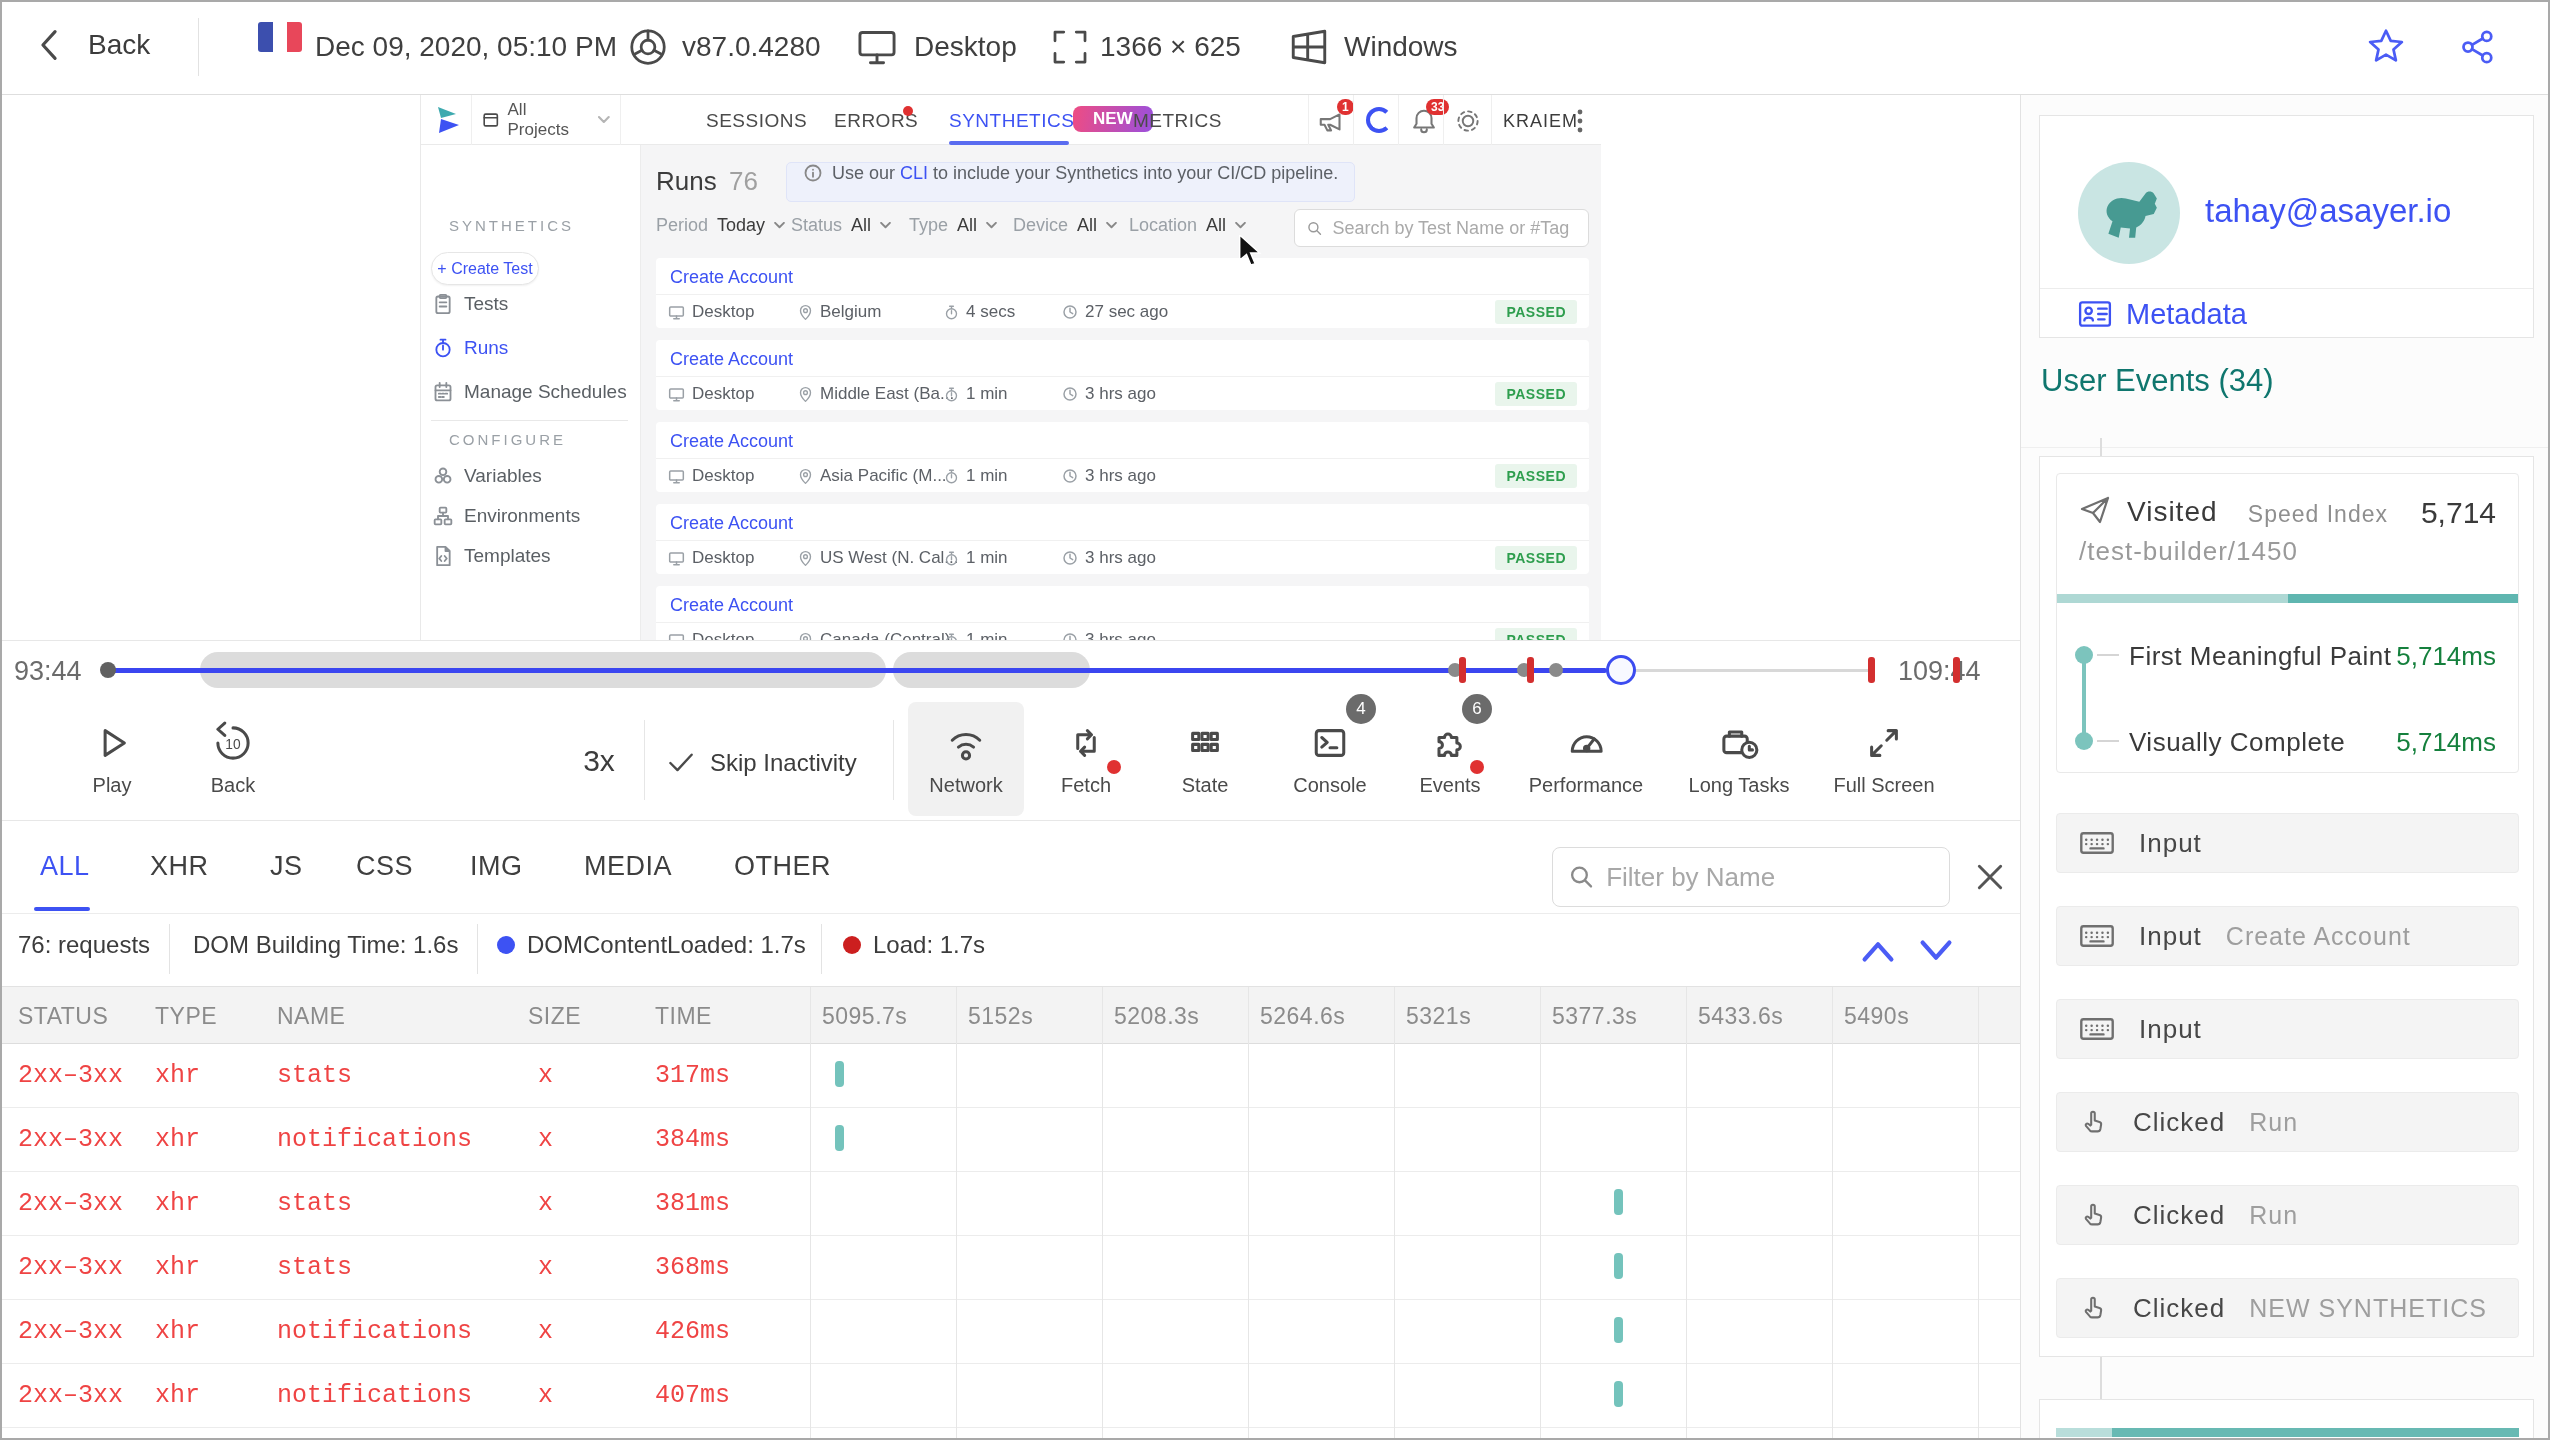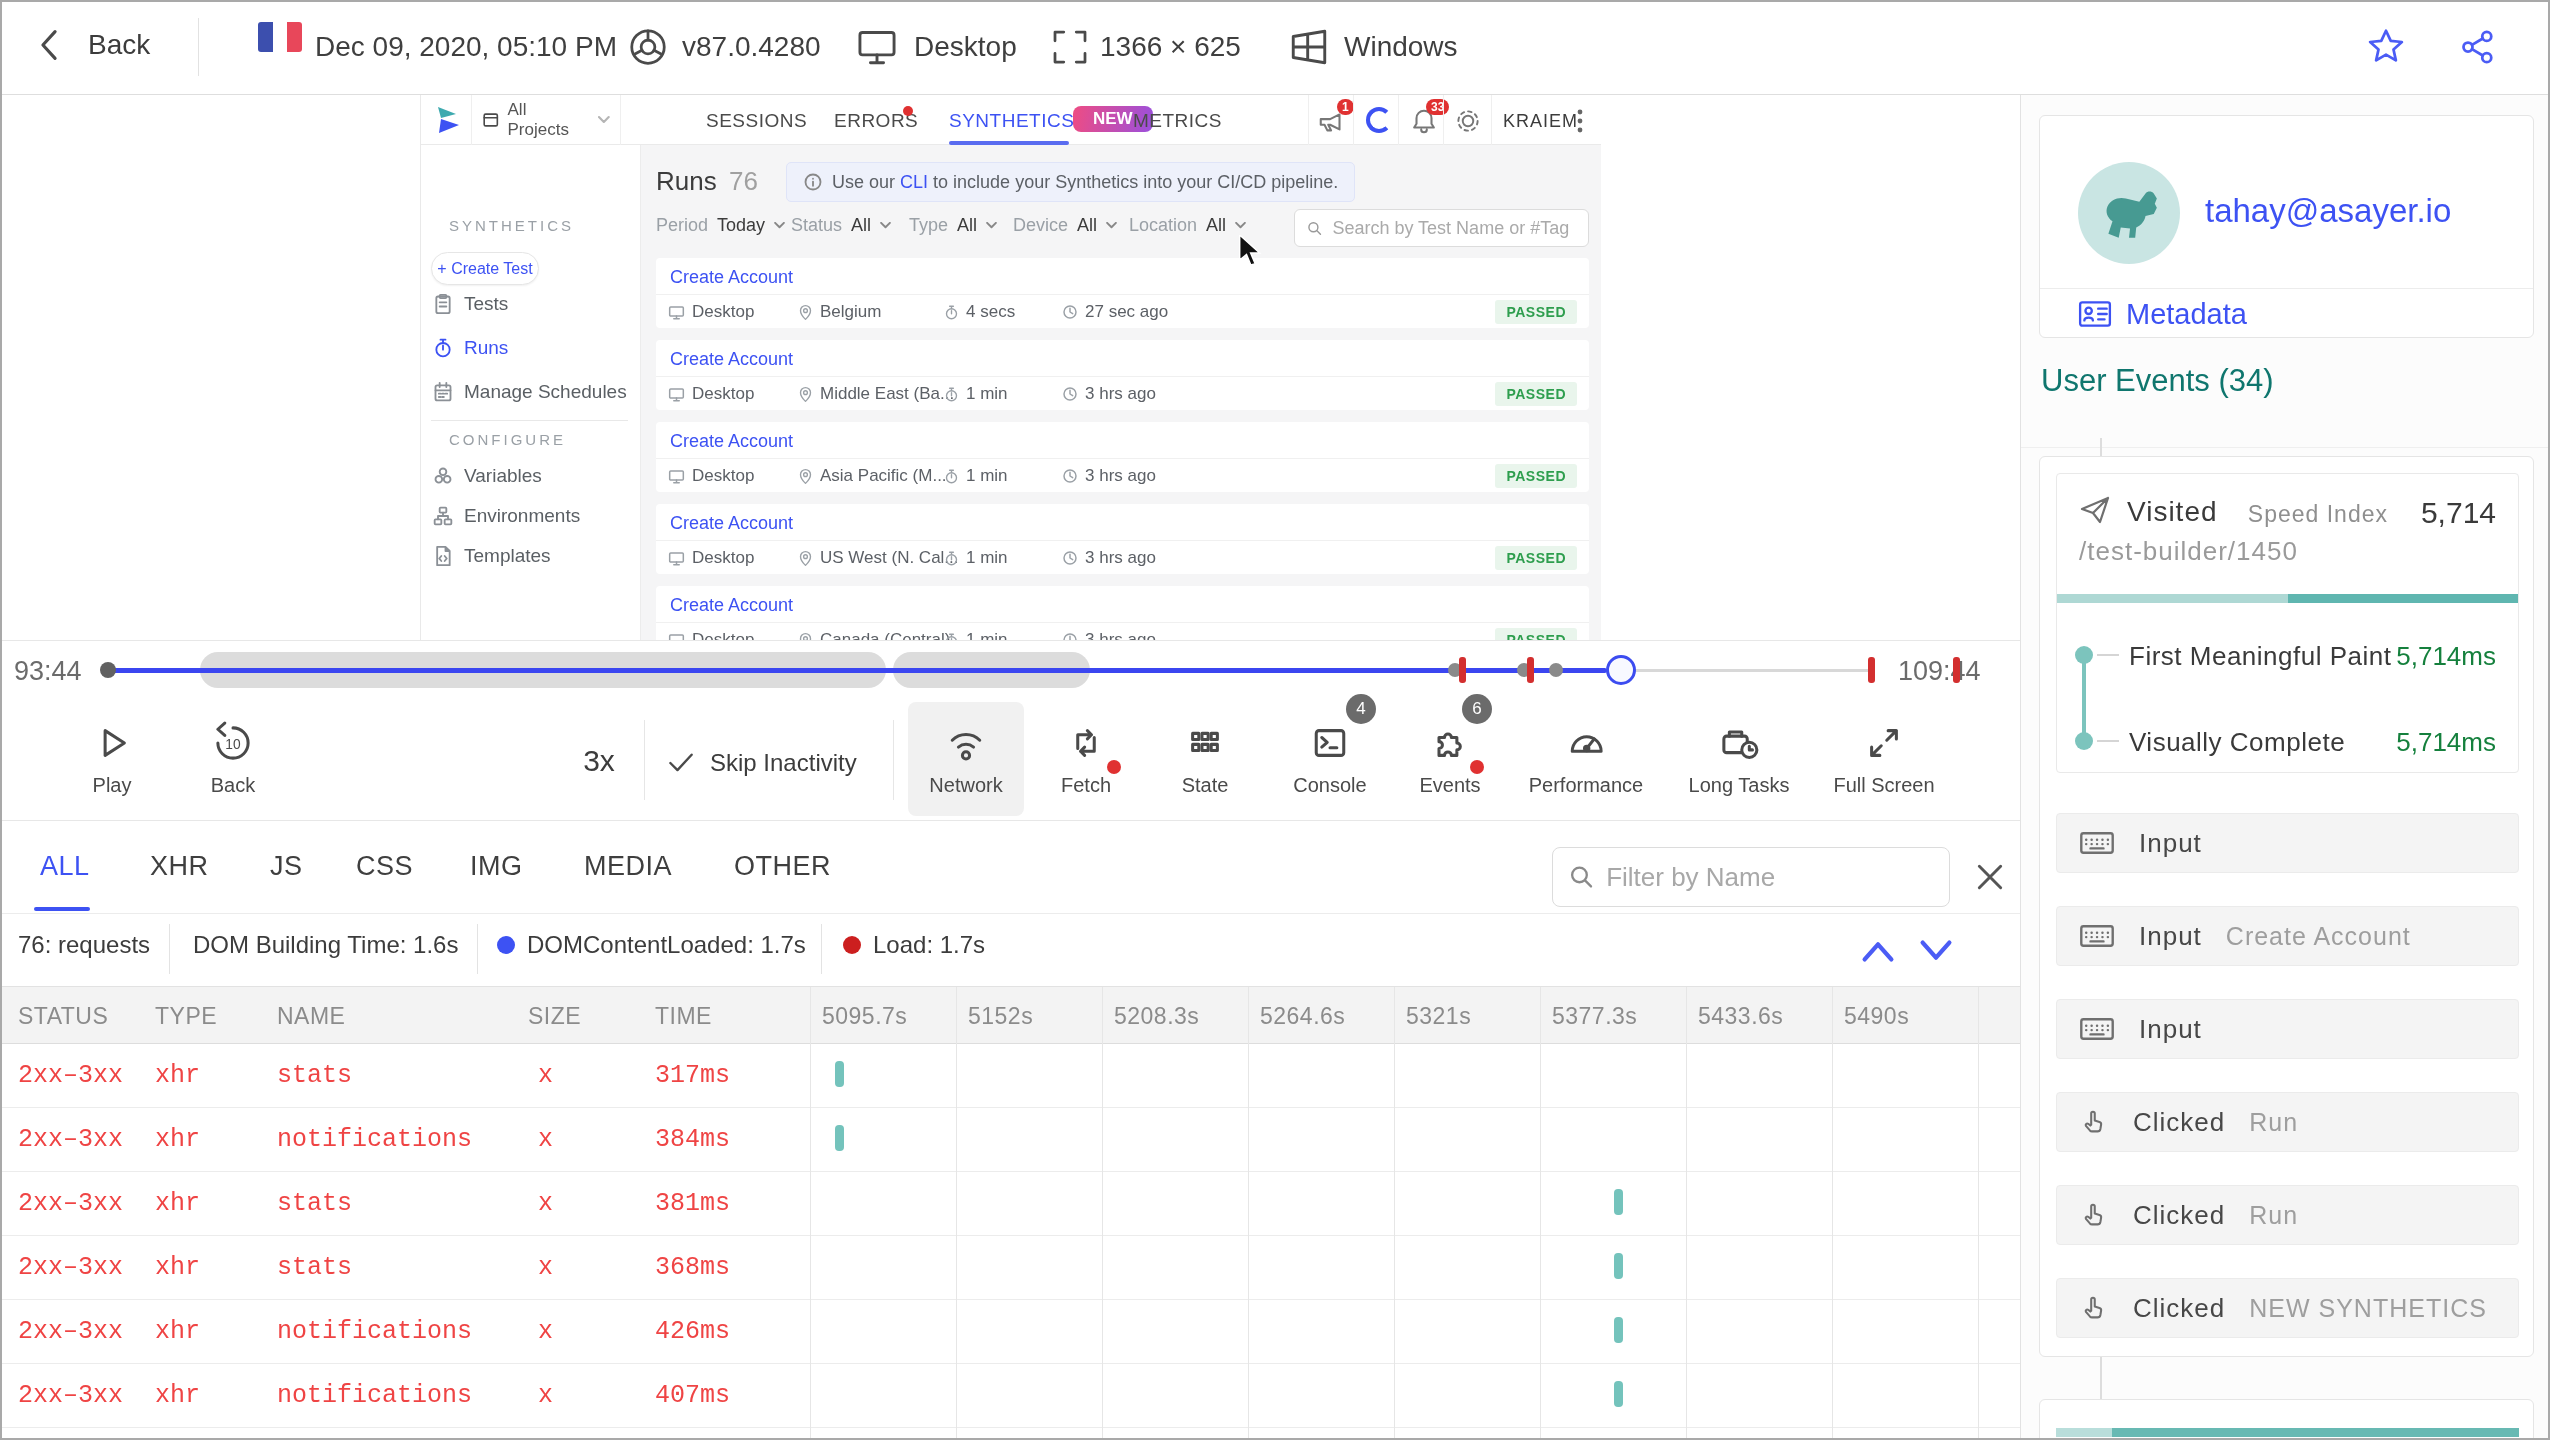--- a/index.html
+++ b/index.html
@@ -37,21 +37,21 @@
 .sb-item{position:absolute;left:12px;display:flex;align-items:center;gap:11px;font-size:19px;color:#5a5f64}
 .sb-item.active{color:#3d52f3}
 .sb-item.active svg{stroke:#3d52f3}
 .sb-item svg{stroke:#8b9096}
 .pill{position:absolute;left:10px;top:107px;width:108px;height:33px;border:1px solid #e6e6e6;border-radius:17px;background:#fff;box-shadow:0 1px 2px rgba(0,0,0,.06);display:flex;align-items:center;justify-content:center;font-size:16px;color:#3d52f3}
 .sb-div{position:absolute;left:10px;top:275px;width:197px;height:1px;background:#e8e8e8}
 
 #appmain{position:absolute;left:220px;top:50px;width:960px;height:495px;background:#f5f5f6}
 .runs-title{position:absolute;left:15px;top:21px;font-size:26px;color:#3c3c3c;font-weight:500}
 .runs-count{position:absolute;left:88px;top:21px;font-size:26px;color:#a0a0a0}
-.banner{position:absolute;left:145px;top:17px;height:40px;display:flex;align-items:center;gap:9px;padding:0 16px;background:#eef1fb;border:1px solid #dfe4f8;border-radius:5px;font-size:18px;color:#5c6066;white-space:nowrap}
+.banner{position:absolute;left:145px;top:17px;height:40px;display:flex;align-items:flex-start;gap:9px;padding:0 16px;background:#eef1fb;border:1px solid #dfe4f8;border-radius:5px;font-size:18px;color:#5c6066;white-space:nowrap}
 .banner .cli{color:#3d52f3}
 .flt{position:absolute;top:70px;display:flex;align-items:center;gap:9px;font-size:18px;white-space:nowrap}
 .flt .fl{color:#9aa0a6}.flt .fv{color:#3c3c3c;font-weight:500}
 .srch{position:absolute;display:flex;align-items:center;gap:10px;background:#fff;border:1px solid #dcdcdc;border-radius:6px;padding:0 12px}
 .srch input{border:0;outline:0;font-size:18px;color:#444;width:100%;background:transparent;font-family:"Liberation Sans",sans-serif}
 .srch input::placeholder{color:#aaa}
 #runs-list{position:absolute;left:15px;top:113px;width:933px}
 .runcard{height:70px;margin-bottom:12px;background:#fff;border-radius:4px;position:relative}
 .runname{position:absolute;left:14px;top:9px;font-size:18px;color:#3d52f3}
 .rundiv{position:absolute;left:0;top:36px;width:100%;height:1px;background:#f0f0f0}
@@ -94,21 +94,21 @@
 .dot18{width:18px;height:18px;border-radius:50%}
 #nheader{position:absolute;left:0;top:166px;width:2020px;height:57px;background:#f3f3f3;border-bottom:1px solid #ddd}
 .nh{position:absolute;top:16px;font-size:23px;letter-spacing:.5px;color:#8b8b8b;white-space:nowrap}
 .gridline{position:absolute;top:166px;height:454px;width:1px;background:#e6e6e6;z-index:3;pointer-events:none}
 #network-rows{position:absolute;left:0;top:223px;width:2020px}
 .nrow{height:64px;position:relative;background:#fff;border-bottom:1px solid #ececec;font-family:Liberation Mono, monospace;font-size:25px;color:#ef4444}
 .nrow span{position:absolute;top:17px;white-space:nowrap}
 .tick{position:absolute;top:19px;width:9px;height:26px;border-radius:4px;background:#74c3bc}
 
 #userpanel{position:absolute;left:2020px;top:95px;width:530px;height:1345px;background:#fcfcfc;border-left:1px solid #e2e2e2;overflow:hidden}
-.card{position:absolute;background:#fff;border:1px solid #e5e5e5;border-radius:6px}
+.card{position:absolute;background:#fff;border:1px solid #e5e5e5;border-radius:0}
 .email{position:absolute;left:165px;top:76px;font-size:33px;color:#3d52f3}
 .avatar{position:absolute;left:38px;top:46px;width:102px;height:102px;border-radius:50%;background:#c9e5e3;display:flex;align-items:center;justify-content:center}
 .metarow{position:absolute;left:0;top:172px;width:100%;height:51px;border-top:1px solid #ececec;display:flex;align-items:center;gap:14px;padding:0 38px;font-size:29px;color:#3d52f3}
 .ue-title{position:absolute;left:20px;top:268px;font-size:31px;color:#0f766e}
 .pan-div{position:absolute;left:0;top:352px;width:530px;height:1px;background:#efefef}
 .connector{position:absolute;left:79px;width:2px;background:#ddd}
 .visited{position:absolute;left:16px;top:16px;width:463px;height:300px;border:1px solid #e9e9e9;border-radius:4px;background:#fff}
 .v-label{position:absolute;left:70px;top:22px;font-size:28px;font-weight:500;letter-spacing:1px;color:#3a3a3a}
 .v-si-label{position:absolute;right:130px;top:27px;font-size:23px;letter-spacing:1px;color:#8f8f8f}
 .v-si{position:absolute;right:22px;top:22px;font-size:30px;font-weight:500;color:#3a3a3a}

